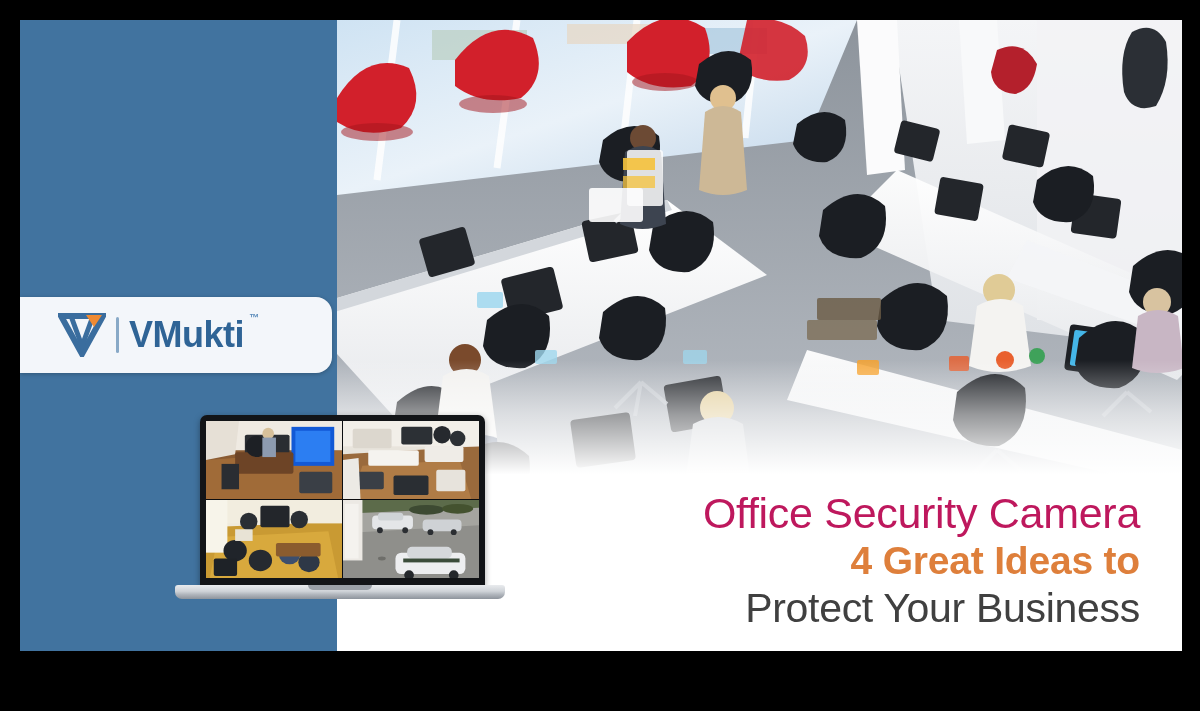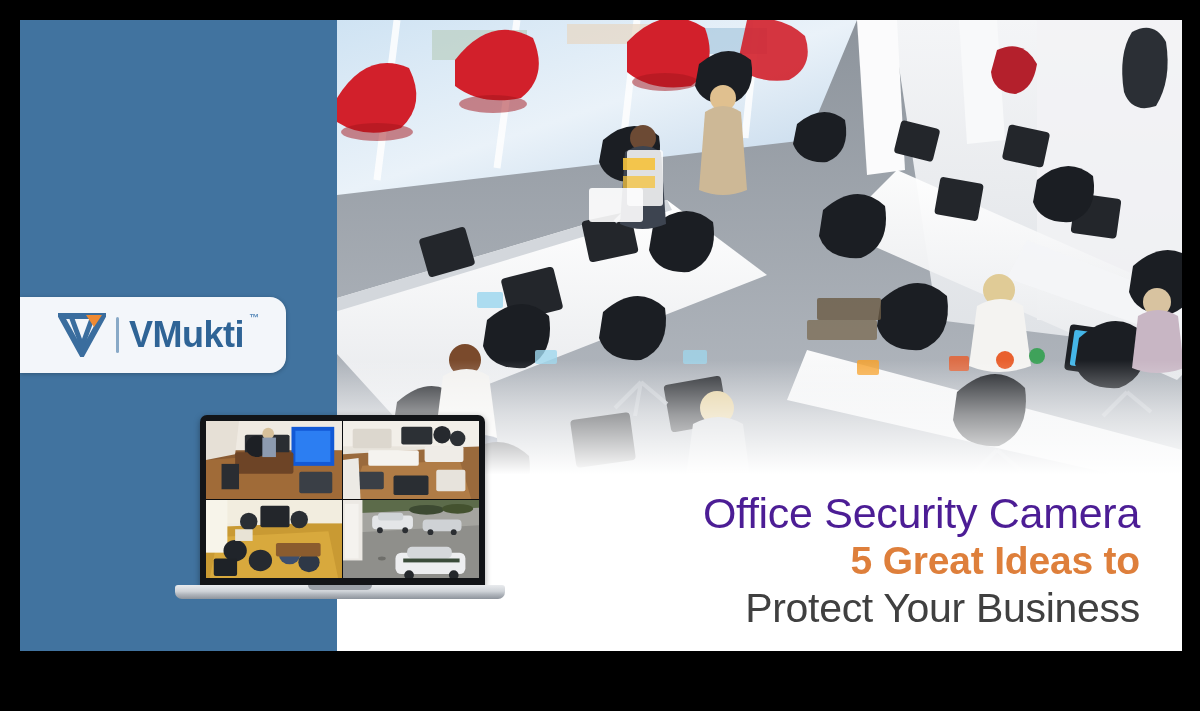--- a/index.html
+++ b/index.html
@@ -15,21 +15,21 @@
   }
 
   
   #blue-panel {
     position:absolute; left:0; top:0; width:317px; height:631px;
     background:#41739f;
   }
 
   
   #logo-pill {
-    position:absolute; left:0px; top:277px; width:266px; height:76px;
+    position:absolute; left:0px; top:277px; width:312px; height:76px;
     background:#f3f6fa;
     border-top-right-radius:16px; border-bottom-right-radius:16px;
     box-shadow:0 1px 4px rgba(0,0,0,.25);
     display:flex; align-items:center; padding-left:38px; gap:10px;
   }
   #logo-mark { position:relative; width:48px; height:44px; flex:none; }
   #logo-divider { width:3px; height:36px; background:#4e7fac; opacity:.65; border-radius:2px; }
   #logo-word {
     font-size:36px; font-weight:bold; color:#2f6496;
     letter-spacing:-0.5px; position:relative; line-height:1;
@@ -73,21 +73,21 @@
     position:absolute; left:50%; transform:translateX(-50%); top:170px;
     width:64px; height:5px; background:#9aa0a7; border-radius:0 0 5px 5px;
   }
 
   
   #headline {
     position:absolute; right:42px; bottom:22px; text-align:right;
     line-height:1.0;
   }
   .hl-line { display:block; white-space:nowrap; }
-  #hl-1 { font-size:43px; color:#4c1d95; letter-spacing:-0.3px; margin-bottom:6px; }
+  #hl-1 { font-size:43px; color:#be185d; letter-spacing:-0.3px; margin-bottom:6px; }
   #hl-2 { font-size:39px; font-weight:bold; color:#de7f3b; letter-spacing:-0.2px; margin-bottom:8px; }
   #hl-3 { font-size:41px; color:#404040; letter-spacing:-0.3px; }
 </style>
 </head>
 <body>
 
 <div id="canvas">
   <div id="card">
 
     <div id="photo">
@@ -405,18 +405,18 @@
           </div>
 
         </div>
       </div>
       <div id="laptop-base"></div>
       <div id="laptop-notch"></div>
     </div>
 
     <div id="headline">
       <span class="hl-line" id="hl-1">Office Security Camera</span>
-      <span class="hl-line" id="hl-2">5 Great Ideas to</span>
+      <span class="hl-line" id="hl-2">4 Great Ideas to</span>
       <span class="hl-line" id="hl-3">Protect Your Business</span>
     </div>
 
   </div>
 </div>
 
 </body></html>

